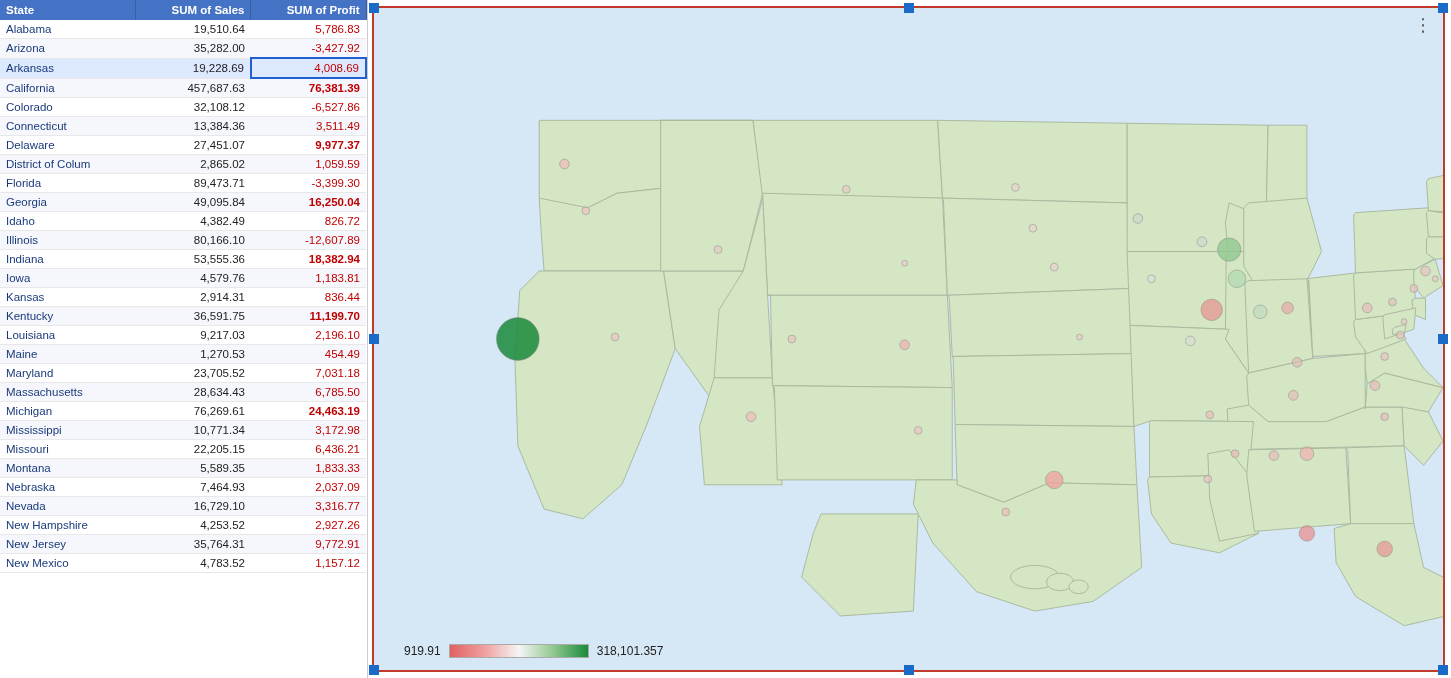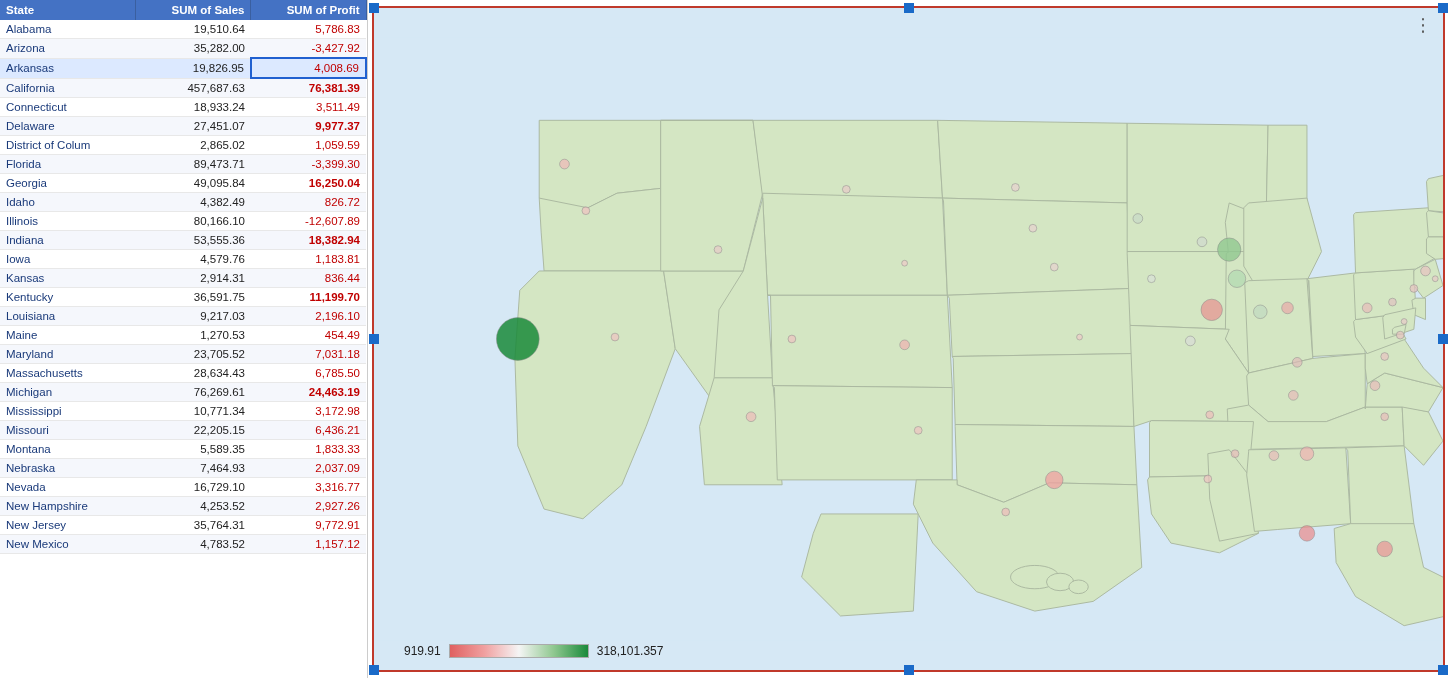--- a/index.html
+++ b/index.html
@@ -125,31 +125,36 @@
           <td>19,510.64</td>
           <td style="color: rgb(192, 0, 0);">5,786.83</td>
         </tr>
         <tr>
           <td>Arizona</td>
           <td>35,282.00</td>
           <td style="color: rgb(192, 0, 0);">-3,427.92</td>
         </tr>
         <tr class="row-highlighted">
           <td>Arkansas</td>
-          <td>19,826.95</td>
+          <td>19,228.69</td>
           <td style="color: rgb(192, 0, 0);">4,008.69</td>
         </tr>
         <tr>
           <td>California</td>
           <td>457,687.63</td>
           <td style="color: rgb(192, 0, 0); font-weight: bold;">76,381.39</td>
         </tr>
         <tr>
+          <td>Colorado</td>
+          <td>32,108.12</td>
+          <td style="color: rgb(192, 0, 0);">-6,527.86</td>
+        </tr>
+        <tr>
           <td>Connecticut</td>
-          <td>18,933.24</td>
+          <td>13,384.36</td>
           <td style="color: rgb(192, 0, 0);">3,511.49</td>
         </tr>
         <tr>
           <td>Delaware</td>
           <td>27,451.07</td>
           <td style="color: rgb(192, 0, 0); font-weight: bold;">9,977.37</td>
         </tr>
         <tr>
           <td>District of Colum</td>
           <td>2,865.02</td>

